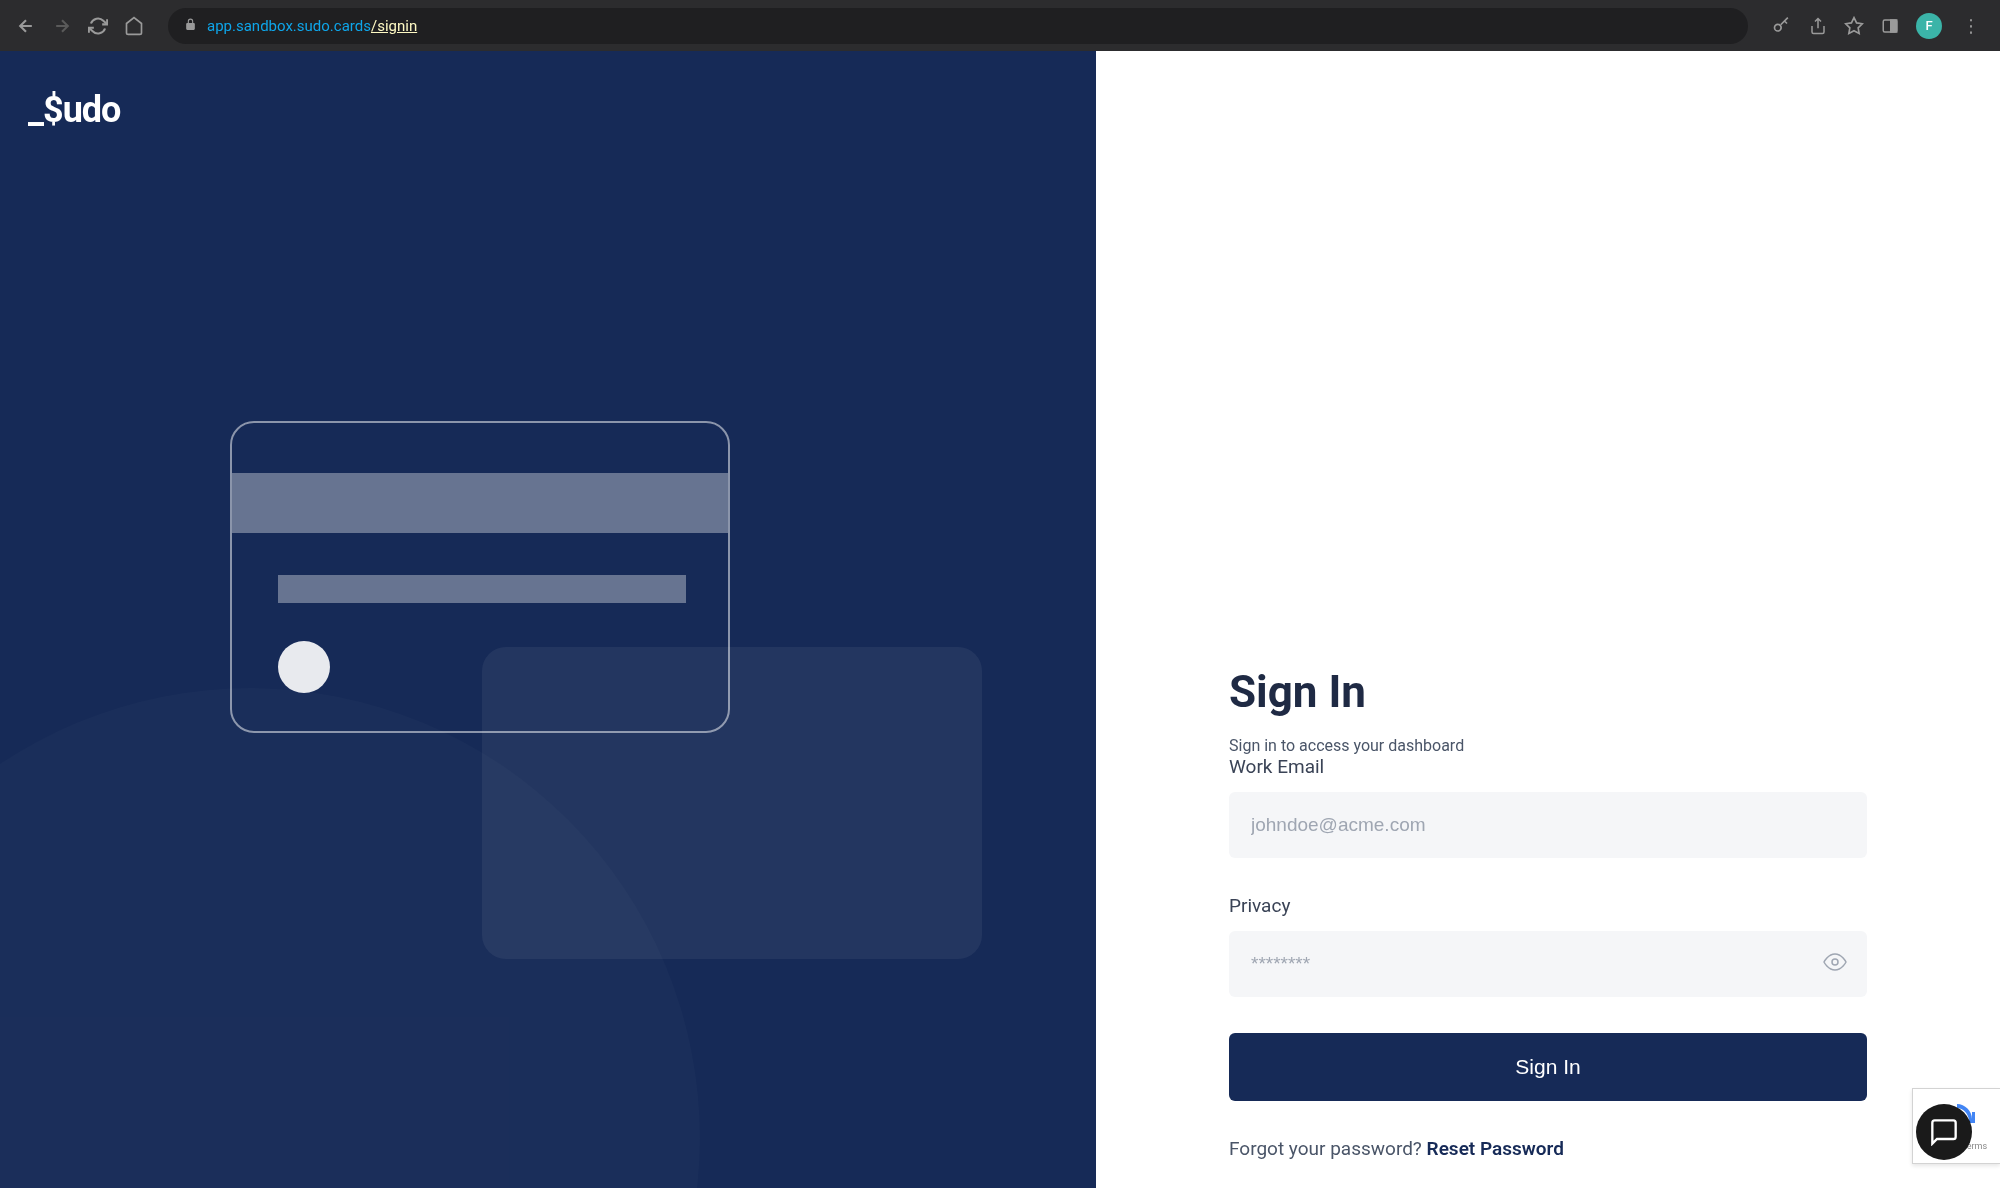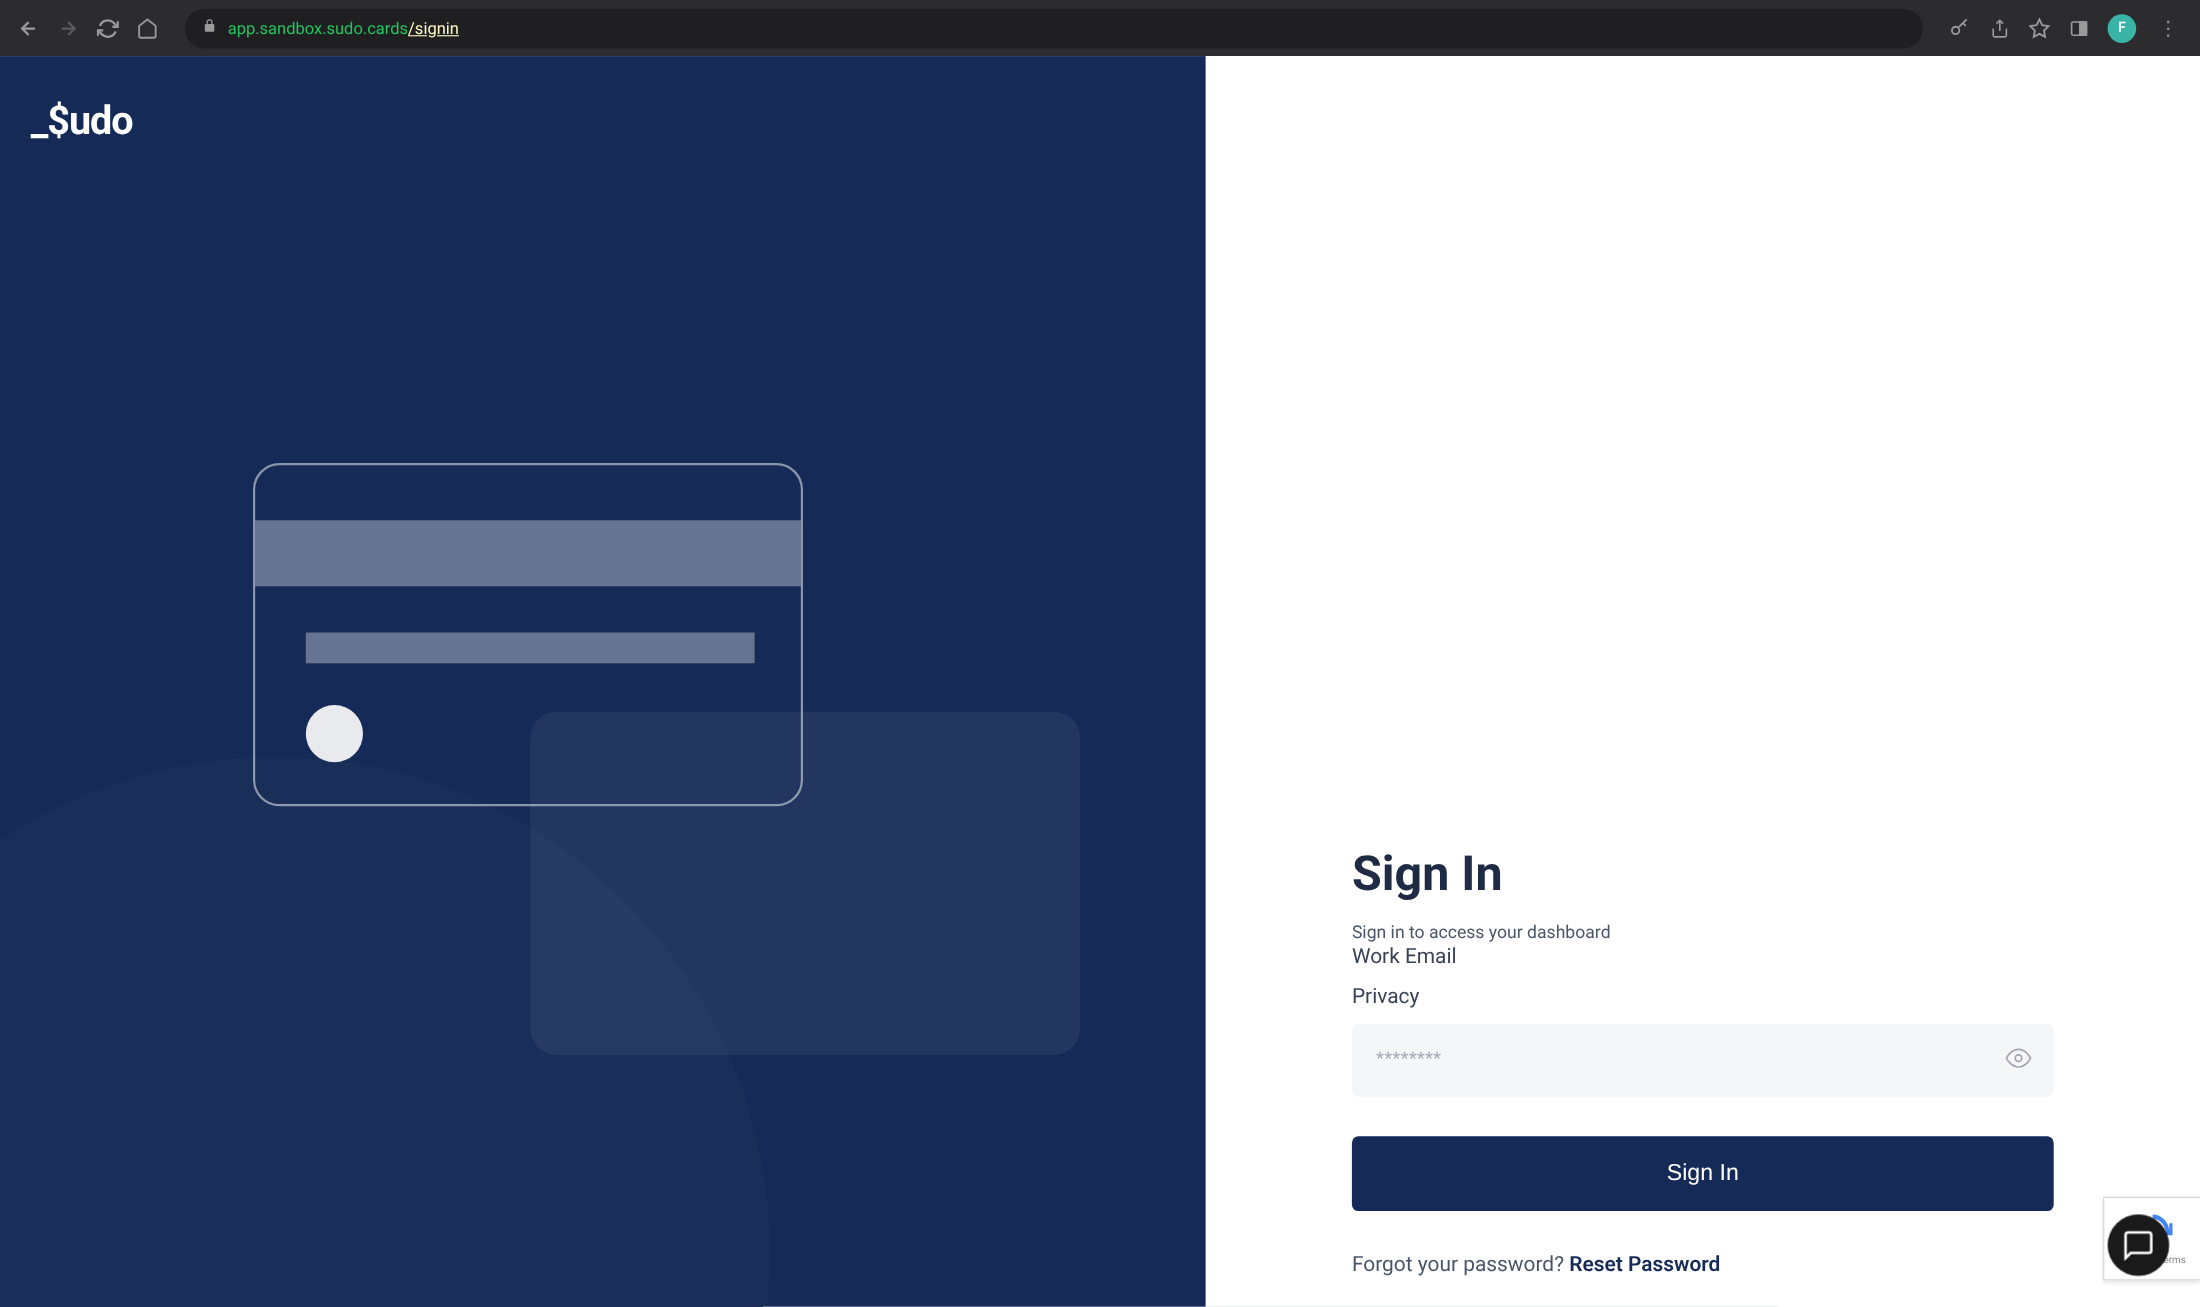--- a/index.html
+++ b/index.html
@@ -49,21 +49,21 @@
       color: #e0e0e0;
       font-size: 15px;
       margin: 0 8px;
     }
     .lock-icon {
       color: #9a9a9a;
       margin-right: 10px;
       font-size: 13px;
     }
     .url-text {
-      color: #22c55e;
+      color: #0ea5e9;
     }
     .url-path {
       color: #fef9c3;
       text-decoration: underline;
     }
     .toolbar-right {
       display: flex;
       align-items: center;
       gap: 16px;
       padding: 0 8px;
@@ -358,20 +358,23 @@
       <div class="card-dot"></div>
     </div>
     <div class="ghost-card"></div>
   </div>
 
   <div class="right-panel">
     <h1 class="signin-heading">Sign In</h1>
     <p class="signin-subtitle">Sign in to access your dashboard</p>
 
     <label class="form-label">Work Email</label>
+    <div class="input-wrap">
+      <input type="email" class="text-input" placeholder="johndoe@acme.com" style="">
+    </div>
 
     <label class="form-label">Privacy</label>
     <div class="input-wrap">
       <input type="password" class="text-input" placeholder="********" style="">
       <span class="eye-icon">
         <svg width="24" height="24" viewBox="0 0 24 24" fill="none" stroke="currentColor" stroke-width="1.5">
             <path d="M1 12s4-8 11-8 11 8 11 8-4 8-11 8-11-8-11-8z"></path>
             <circle cx="12" cy="12" r="3"></circle>
           </svg>
       </span>

